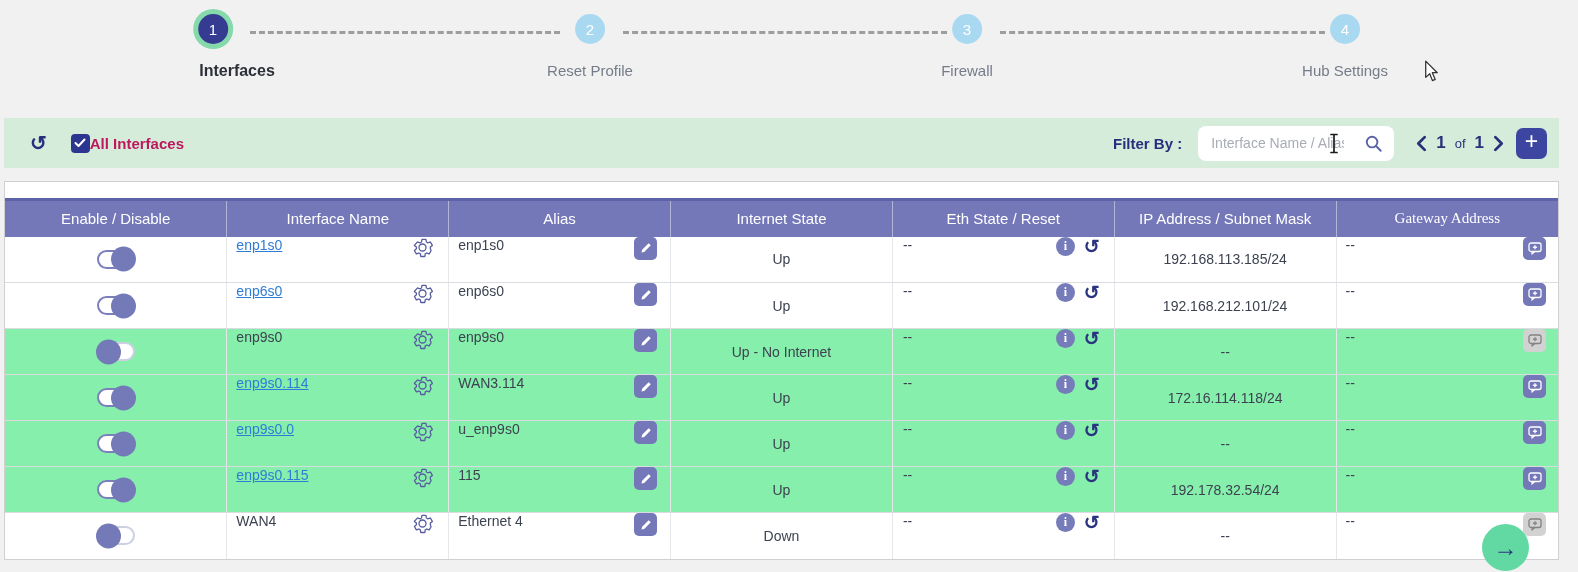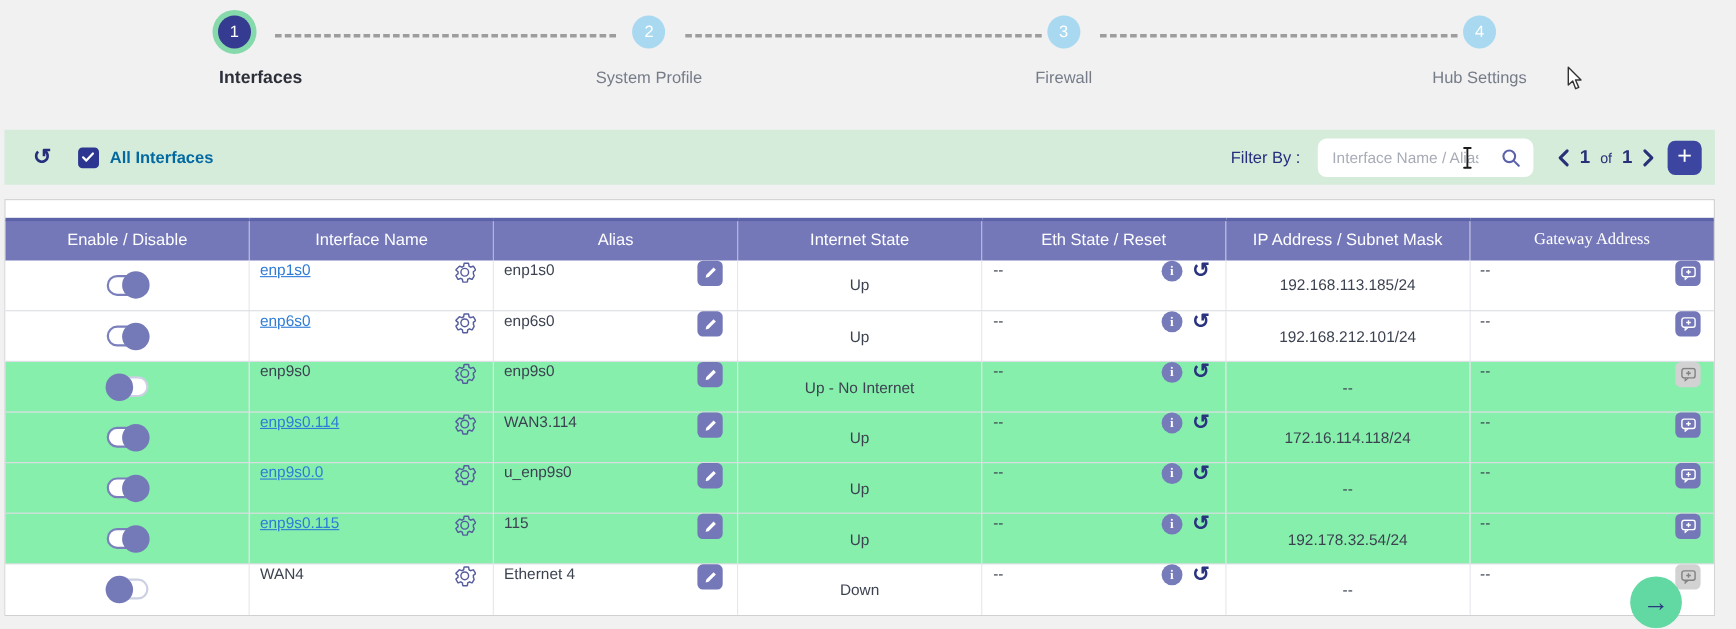--- a/index.html
+++ b/index.html
@@ -27,23 +27,23 @@
   .toolbar {
     position:absolute; left:4px; top:118px; width:1555px; height:50px;
     background:#d5ecda; display:flex; align-items:center; padding:0 12px;
   }
   .lu-text { font-size:15px; font-weight:bold; color:#252f7e; }
   .refresh-icon { margin-left:14px; font-size:20px; font-weight:bold; color:#252f7e; cursor:pointer; line-height:1; }
   .checkbox {
     margin-left:24px; width:19px; height:19px; background:#2c3690; border-radius:4px;
     display:flex; align-items:center; justify-content:center; cursor:pointer;
   }
-  .ai-label { margin-left:10px; font-size:15px; font-weight:600; color:#0369a1; }
+  .ai-label { font-size:15px; font-weight:600; color:#be185d; }
   .toolbar-right { margin-left:auto; display:flex; align-items:center; }
-  .filter-label { font-size:15px; font-weight:normal; color:#252f7e; margin-right:16px;padding-left:23px; }
+  .filter-label { font-size:15px; font-weight:bold; color:#252f7e; margin-right:16px;padding-left:23px; }
   .filter-wrap { position:relative; width:196px; height:35px; background:#fff; border-radius:8px; }
   .filter-wrap input {
     border:none; outline:none; background:transparent; width:150px;
     height:100%; padding:0 4px 0 13px; font-size:14px; color:#333;
     font-family:"Liberation Sans", sans-serif;
   }
   .filter-wrap input::placeholder { color:#a8acb6; }
   .search-icon { position:absolute; right:11px; top:8px; cursor:pointer; }
   .ibeam-cursor { position:absolute; left:131px; top:7px; pointer-events:none; }
   .pagination { display:flex; align-items:center; margin-left:22px; gap:9px; }
@@ -126,21 +126,21 @@
     <div class="connector" style="left:250px; width:310px;"></div>
     <div class="connector" style="left:623px; width:324px;"></div>
     <div class="connector" style="left:1000px; width:325px;"></div>
 
     <div class="step active" style="left:213px;">
       <div class="step-circle">1</div>
       <div class="step-label">Interfaces</div>
     </div>
     <div class="step" style="left:590px;">
       <div class="step-circle">2</div>
-      <div class="step-label">System Profile</div>
+      <div class="step-label">Reset Profile</div>
     </div>
     <div class="step" style="left:967px;">
       <div class="step-circle">3</div>
       <div class="step-label">Firewall</div>
     </div>
     <div class="step" style="left:1345px;">
       <div class="step-circle">4</div>
       <div class="step-label">Hub Settings</div>
     </div>
   </div>

